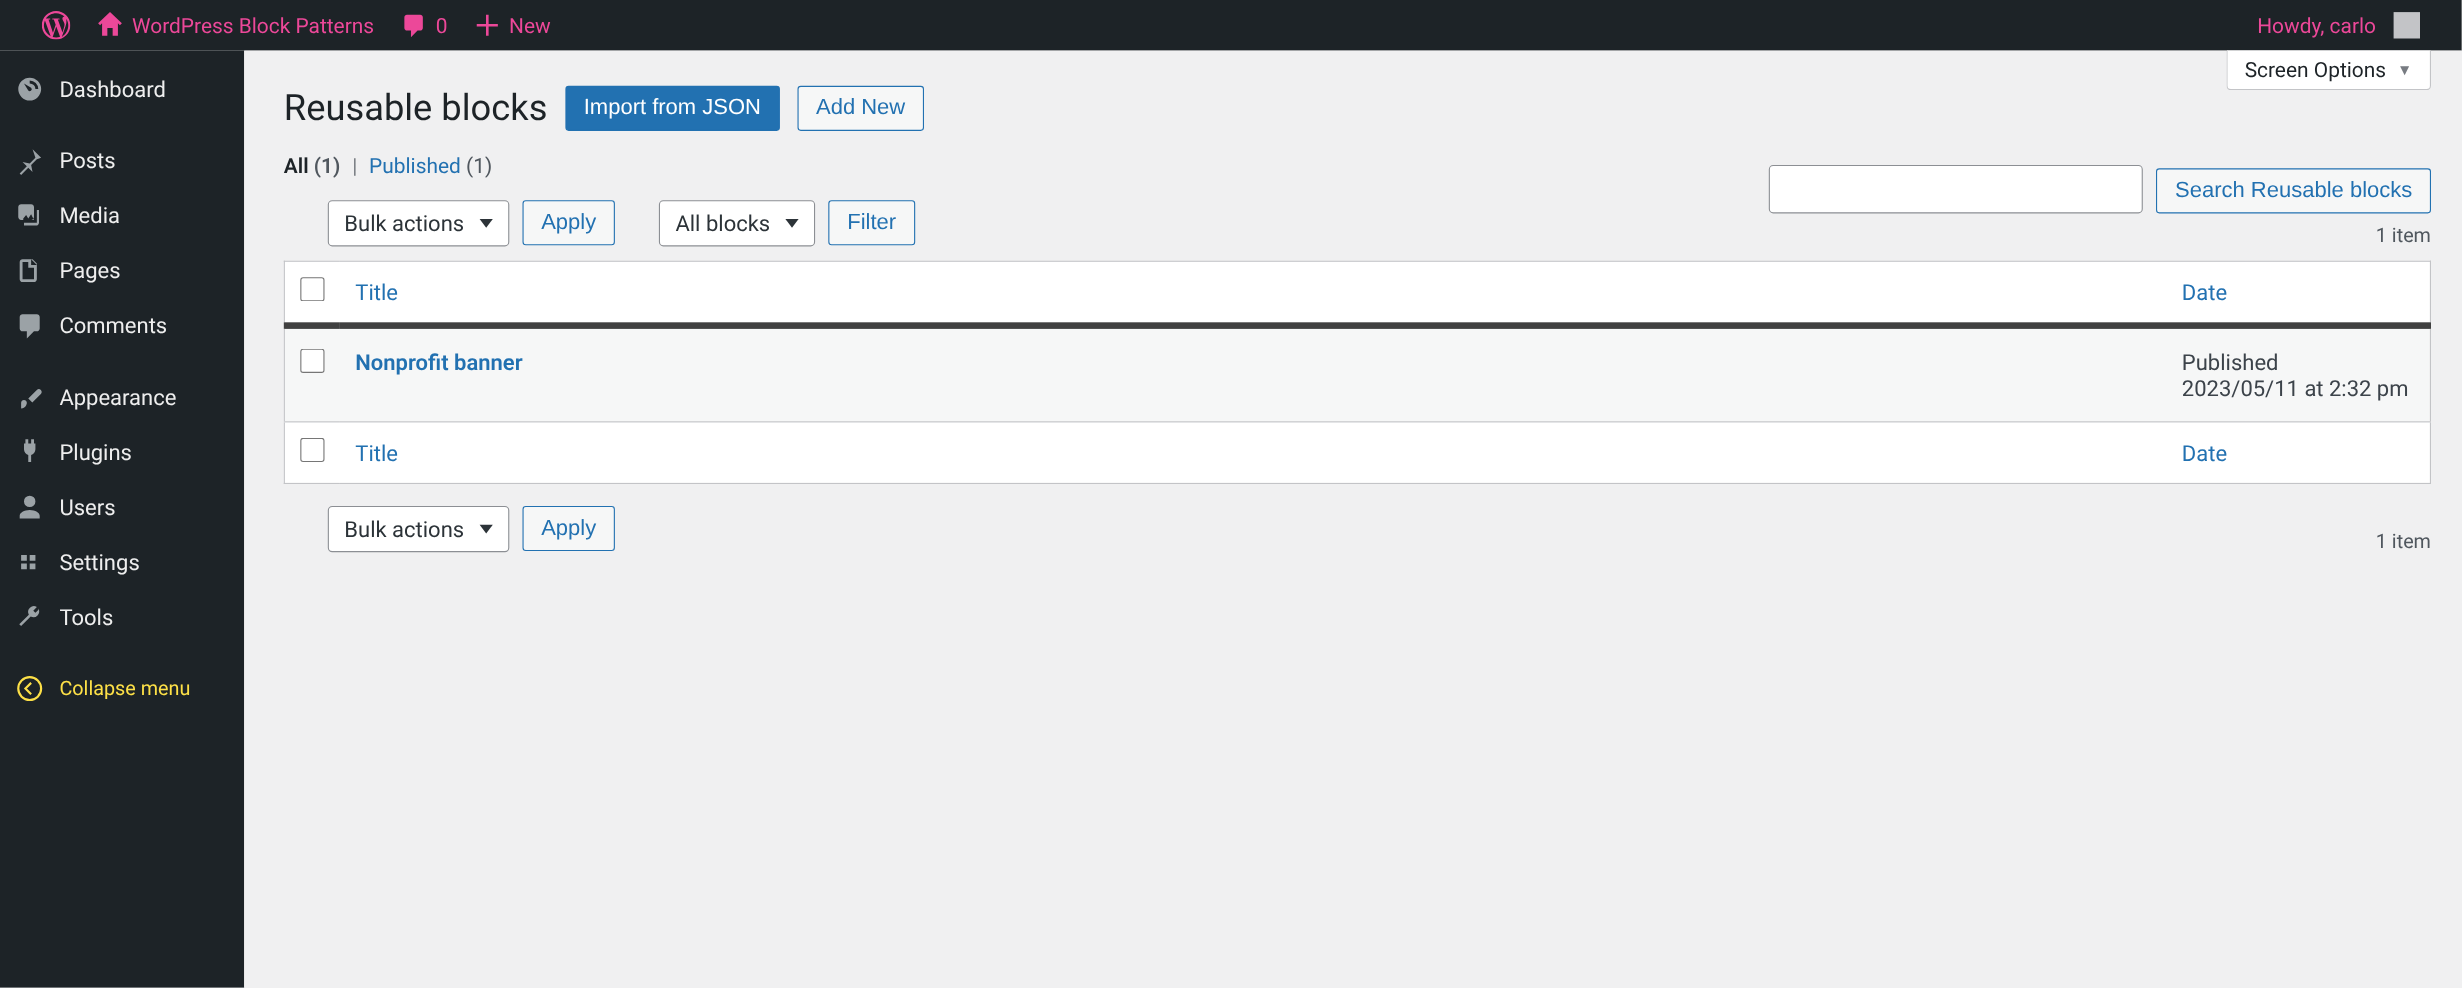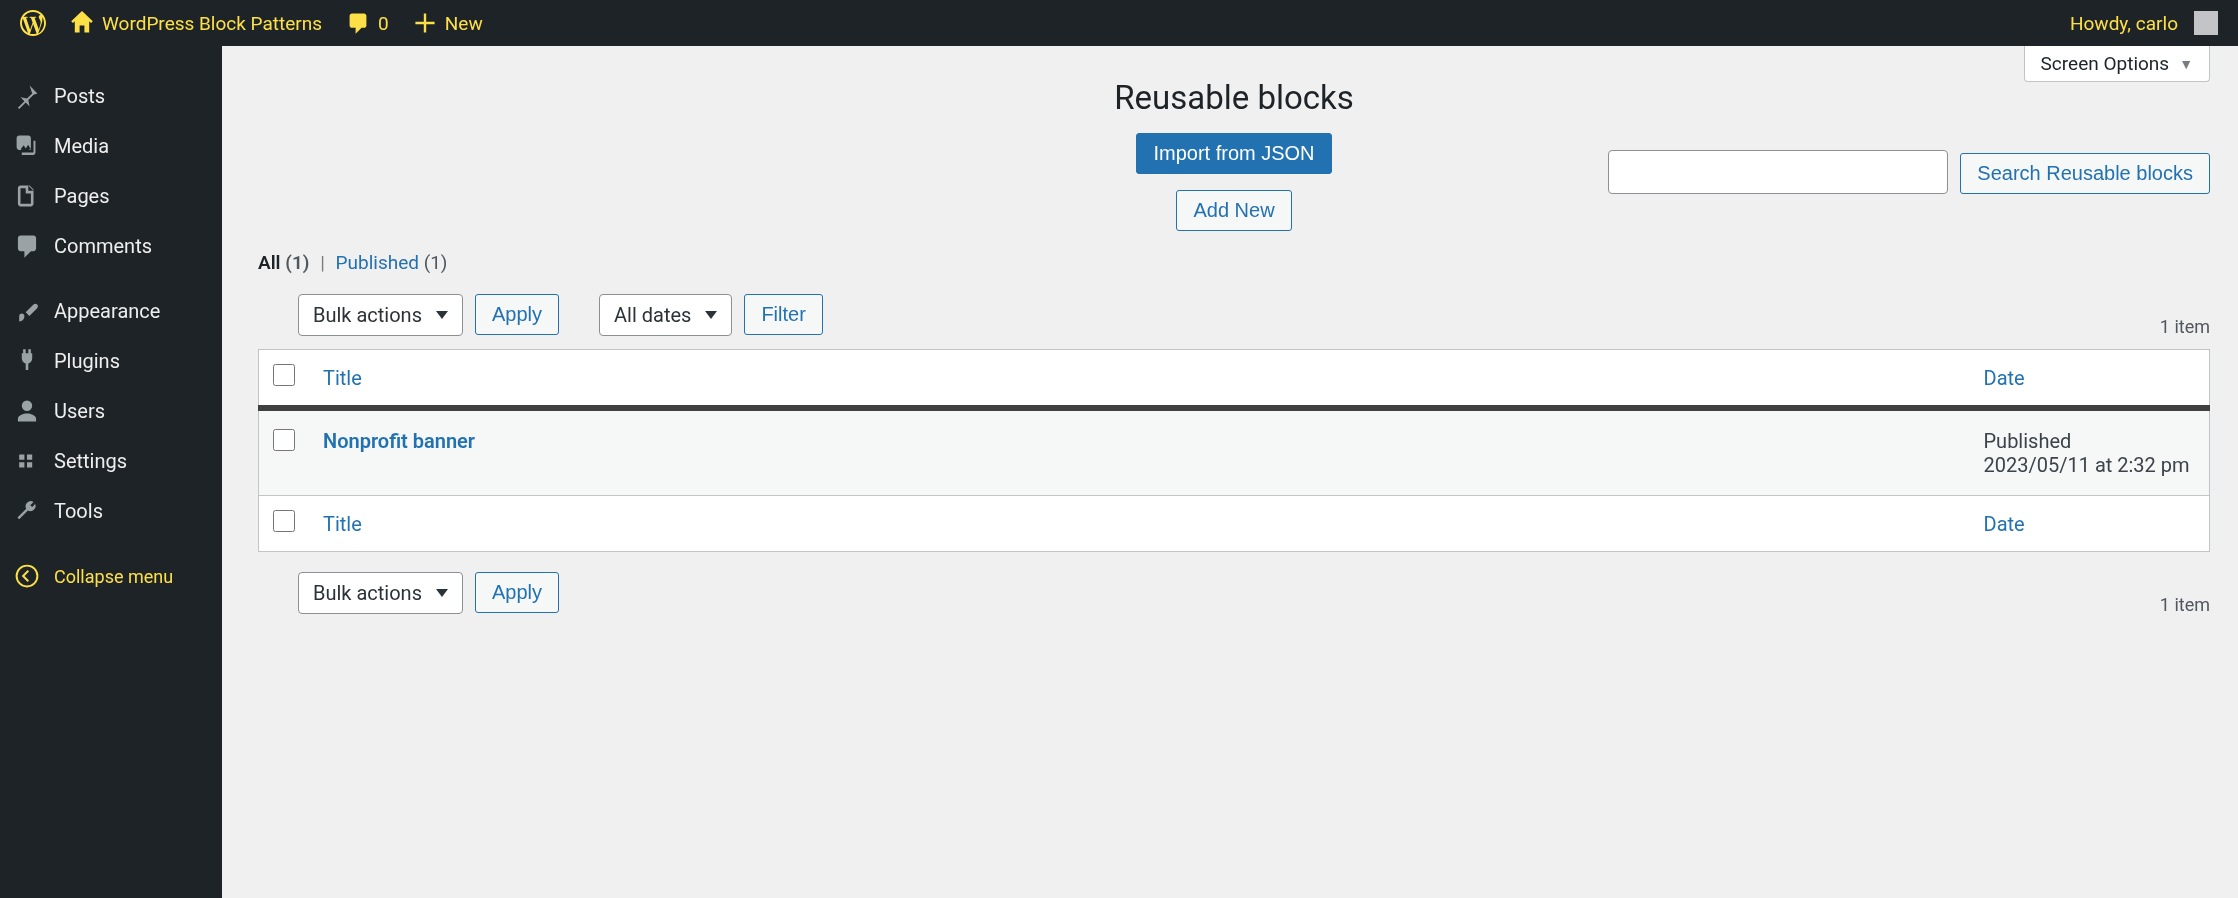--- a/index.html
+++ b/index.html
@@ -1,39 +1,39 @@
 <!DOCTYPE html>
 <html><head>
 <meta charset="utf-8">
 <style>
 * { margin: 0; padding: 0; box-sizing: border-box; }
 body { font-family: -apple-system, BlinkMacSystemFont, "Segoe UI", Roboto, sans-serif; background: #f0f0f1; color: #1d2327; width: 2238px; height: 898px; overflow: hidden; }
 
 
-.adminbar { height: 46px; background: #1d2327; color: #fde047; display: flex; align-items: flex-start; padding: 0 8px; font-size: 19px; justify-content: space-between; }
+.adminbar { height: 46px; background: #1d2327; color: #ec4899; display: flex; align-items: flex-start; padding: 0 26px; font-size: 19px; justify-content: space-between; }
 .adminbar-left { display: flex; align-items: center; gap: 0; }
 .adminbar-item { display: flex; align-items: center; padding: 0 12px; height: 46px; cursor: pointer; gap: 8px; }
 .adminbar-right { display: flex; align-items: center; }
 .avatar { width: 24px; height: 24px; background: #c3c4c7; margin-left: 8px; }
 
 
 .container { display: flex; height: calc(898px - 46px); }
 .sidebar { width: 222px; background: #1d2327; color: #c3c4c7; padding-top: 10px; }
 .menu-item { display: flex; align-items: center; padding: 12px 14px; font-size: 20px; gap: 14px; cursor: pointer; color: #eee; }
 .menu-item .icon { width: 26px; height: 26px; display: flex; align-items: center; justify-content: center; color: rgba(240,246,252,0.6); }
 .menu-separator { height: 15px; }
 .collapse-item { display: flex; align-items: center; padding: 12px 14px; font-size: 18px; gap: 14px; cursor: pointer; color: #fde047; }
 .collapse-item .icon { width: 26px; height: 26px; display: flex; align-items: center; justify-content: center; }
 
 
 .main { flex: 1; background: #f0f0f1; padding: 0 28px 28px 36px; position: relative; }
 .screen-options { position: absolute; top: 0; right: 28px; background: #fff; border: 1px solid #c3c4c7; border-top: none; border-radius: 0 0 4px 4px; padding: 6px 16px; font-size: 19px; display: flex; align-items: center; gap: 10px; cursor: pointer; }
 .screen-options:after { content: "▼"; font-size: 14px; color: #787c82; }
 
-.heading-row { display: flex; align-items: center; gap: 16px; padding-top: 32px; flex-direction: column; }
+.heading-row { display: flex; align-items: center; gap: 16px; padding-top: 32px; }
 .page-title { font-size: 33px; font-weight: 400; color: #1d2327; }
 .btn-primary { background: #2271b1; color: #fff; border: 1px solid #2271b1; border-radius: 3px; padding: 8px 16px; font-size: 20px; cursor: pointer; }
 .btn-secondary { background: #f6f7f7; color: #2271b1; border: 1px solid #2271b1; border-radius: 3px; padding: 8px 16px; font-size: 20px; cursor: pointer; }
 
 .subsubsub { margin-top: 20px; font-size: 19px; }
 .subsubsub .current { font-weight: 600; color: #1d2327; }
 .subsubsub .count { color: #50575e; }
 .subsubsub a { color: #2271b1; text-decoration: none; cursor: pointer; }
 .subsubsub .divider { color: #787c82; margin: 0 6px; }
 
@@ -100,20 +100,28 @@
     <div class="adminbar-item">
       <span>Howdy, carlo</span>
       <span class="avatar"></span>
     </div>
   </div>
 </div>
 
 <div class="container">
 
   <div class="sidebar">
+    <div class="menu-item">
+      <span class="icon">
+          <svg viewBox="0 0 20 20" fill="currentColor">
+            <path d="M10 2a8 8 0 100 16 8 8 0 000-16zm0 2a6 6 0 016 6h-2a4 4 0 00-4-4V4zm-1 7l-3-5 5 3a1.4 1.4 0 01-2 2z"></path>
+          </svg>
+        </span>
+      <span>Dashboard</span>
+    </div>
     <div class="menu-separator"></div>
     <div class="menu-item">
       <span class="icon">
           <svg viewBox="0 0 20 20" fill="currentColor">
             <path d="M12 2l6 6-3 1-4 4 1 5-3-3-5 5-1-1 5-5-3-3 5 1 4-4z"></path>
           </svg>
         </span>
       <span>Posts</span>
     </div>
     <div class="menu-item">
@@ -219,21 +227,21 @@
     <div class="searchbar">
       <input type="text" style="">
       <button class="btn-secondary">Search Reusable blocks</button>
     </div>
 
     <div class="tablenav">
       <div class="tablenav-left">
         <div class="select-box">Bulk actions</div>
         <button class="btn-secondary">Apply</button>
         <div style="width:16px"></div>
-        <div class="select-box">All dates</div>
+        <div class="select-box">All blocks</div>
         <button class="btn-secondary">Filter</button>
       </div>
       <div class="item-count">1 item</div>
     </div>
 
     <table class="wp-table">
       <thead>
         <tr>
           <th class="check-col"><input type="checkbox" style=""></th>
           <th><a>Title</a></th>

